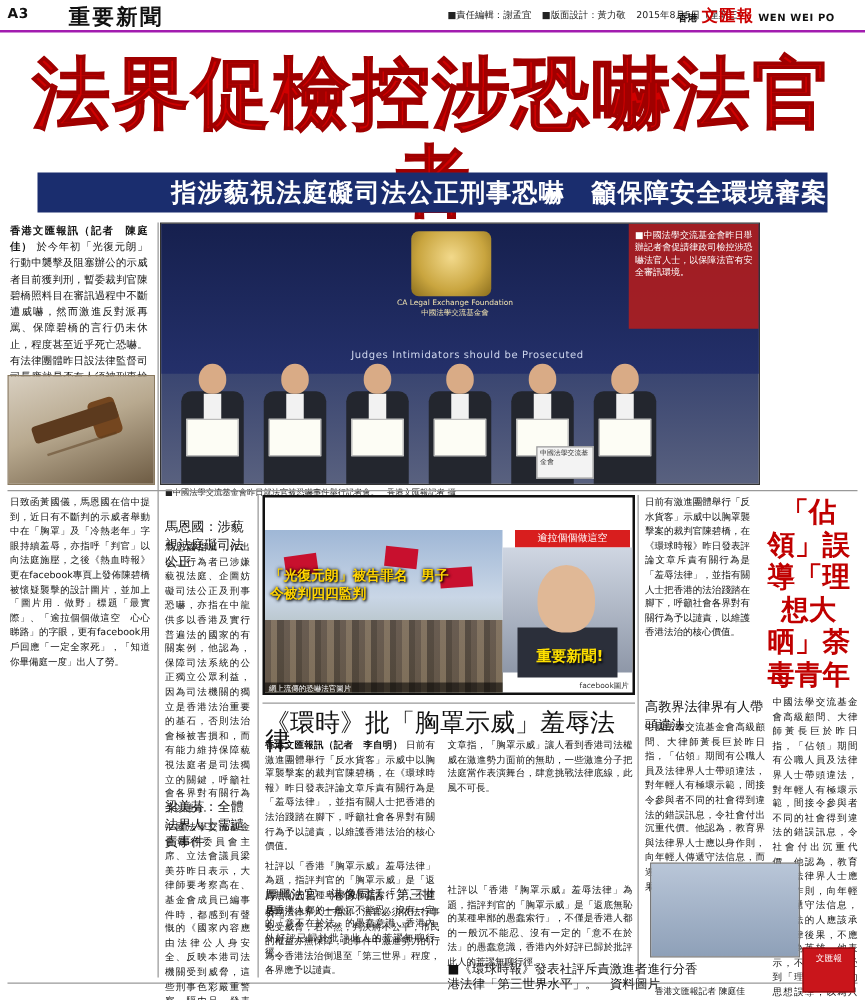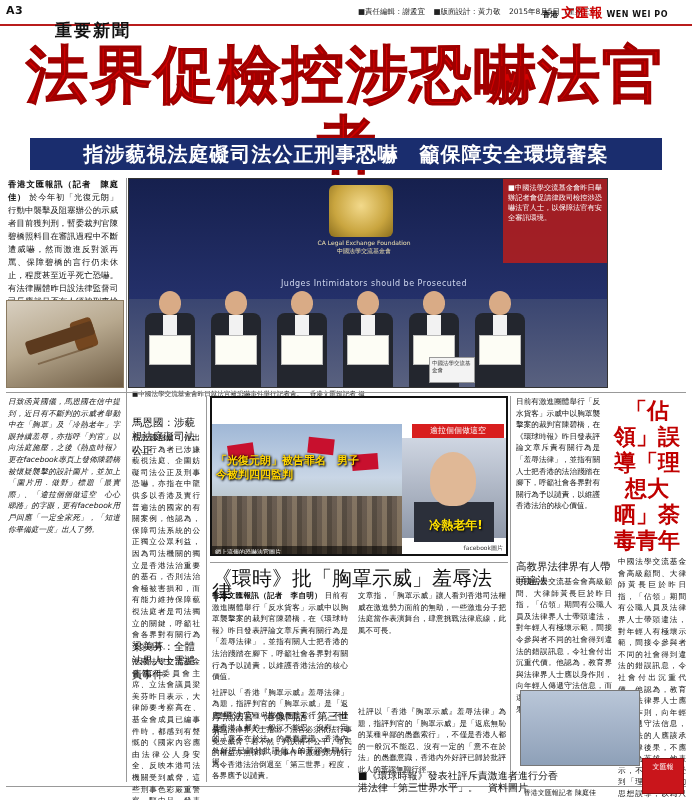--- a/index.html
+++ b/index.html
@@ -10,28 +10,28 @@
     font-family: "DejaVu Sans", "Liberation Sans", sans-serif;
     color: #111;
     position: relative;
     overflow: hidden;
   }
   .page { position: relative; width:692px; height:800px; background:#fff; }
 
   
   .masthead {
     position:absolute; left:0; top:0; width:692px; height:26px;
-    border-bottom:2px solid #b91c1c;
+    border-bottom:2px solid #a21caf;
   }
   .folio {
     position:absolute; left:6px; top:4px;
     font-size:11px; font-weight:bold; letter-spacing:0.5px;
   }
   .section-tag {
-    position:absolute; left:55px; top:19px;
+    position:absolute; left:55px; top:2px;
     font-size:17px; font-weight:bold; letter-spacing:2px;
     color:#111;
   }
   .credits {
     position:absolute; left:358px; top:7px;
     font-size:7.5px; color:#222; white-space:nowrap;
   }
   .credits span { margin-right:6px; }
   .paper-name {
     position:absolute; right:24px; top:4px;
@@ -52,21 +52,21 @@
     color:#d00000;
     letter-spacing:2px;
     -webkit-text-stroke:1px #a00000;
   }
 
   
   .subbar {
     position:absolute; left:30px; top:138px; width:632px; height:32px;
     background:#1a2d6e;
     color:#fff;
-    text-align:center;
+    text-align:right;
     font-size:20px; font-weight:bold; letter-spacing:1px;
     line-height:32px;
   }
 
   
   .lead-col {
     position:absolute; left:8px; top:178px; width:110px;
     font-size:8.3px; line-height:13px; color:#111;
     text-align:justify;
   }
@@ -329,21 +329,21 @@
   </div>
   <div class="mp-credit" style="position:absolute;left:132px;top:390px;width:420px;font-size:6.6px;color:#222;">■中國法學交流基金會昨日就法官被恐嚇事件舉行記者會。　香港文匯報記者 攝</div>
 
   <div class="vrule" style="left:126px; top:178px; height:604px;"></div>
   <div class="vrule" style="left:206px; top:396px; height:386px;"></div>
   <div class="vrule" style="left:510px; top:396px; height:386px;"></div>
   <div class="hrule" style="left:6px; top:392px; width:680px;"></div>
   <div class="hrule" style="left:210px; top:562px; width:298px;"></div>
   <div class="hrule" style="left:6px; top:786px; width:680px;"></div>
 
-  <div class="tcol" style="left:8px; top:396px; width:112px; height:380px;font-style:italic;">
+  <div class="tcol" style="left:8px; top:396px; width:112px; height:380px;">
     <p>日致函黃國儀，馬恩國在信中提到，近日有不斷判的示威者舉動中在「胸罩」及「冷熱老年」字眼持續羞辱，亦指呼「判官」以向法庭施壓，之後《熱血時報》更在facebook專頁上發佈陳碧橋被懷疑襲擊的設計圖片，並加上「圖片用．做野」標題「最實際」、「逾拉個個做這空　心心睇路」的字眼，更有facebook用戶回應「一定全家死」，「知道你畢備庭一度」出人了勞。</p>
   </div>
 
   <div class="tcol" style="left:132px; top:432px; width:68px; height:200px;">
     <p>馬恩國指出，作出以上行為者已涉嫌藐視法庭、企圖妨礙司法公正及刑事恐嚇，亦指在中龍供多以香港及實行普遍法的國家的有關案例，他認為，保障司法系統的公正獨立公眾利益，因為司法機關的獨立是香港法治重要的基石，否則法治會極被害損和，而有能力維持保障藐視法庭者是司法獨立的關鍵，呼籲社會各界對有關行為予以譴責。</p>
   </div>
   <div class="sub-head" style="position:absolute; left:132px; top:412px; width:72px;">馬恩國：涉藐視法庭礙司法公正</div>
 
   <div class="sub-head" style="position:absolute; left:132px; top:636px; width:72px;">梁美芬：全體法界人士需譴責事件</div>
   <div class="tcol" style="left:132px; top:656px; width:68px; height:124px;">
@@ -357,21 +357,21 @@
       <div class="flag" style="left:96px; top:14px; transform:rotate(6deg);"></div>
       <div class="flag" style="left:140px; top:30px; transform:rotate(-4deg);"></div>
       <div class="crowd"></div>
       <div class="feature-label-red">「光復元朗」被告罪名　男子今被判四四監判</div>
       <div class="feature-foot">網上流傳的恐嚇法官圖片</div>
     </div>
     <div class="feature-portrait">
       <div class="fp-body"></div>
       <div class="fp-head"></div>
     </div>
-    <div class="feature-label-yellow">冷熱老年!</div>
+    <div class="feature-label-yellow">重要新聞!</div>
     <div class="fb-credit">facebook圖片</div>
   </div>
 
   <div class="sub-head" style="position:absolute; left:212px; top:568px; width:294px; font-size:20px;">《環時》批「胸罩示威」羞辱法律</div>
 
   <div class="tcol" style="left:212px; top:590px; width:136px; height:110px;">
     <p><span style="font-weight:bold">香港文匯報訊（記者　李自明）</span>
        <span>日前有激進團體舉行「反水貨客」示威中以胸罩襲擊案的裁判官陳碧橋，在《環球時報》昨日發表評論文章斥責有關行為是「羞辱法律」，並指有關人士把香港的法治踐踏在腳下，呼籲社會各界對有關行為予以譴責，以維護香港法治的核心價值。</span></p>
     <p>社評以「香港『胸罩示威』羞辱法律」為題，指評判官的「胸罩示威」是「返底無恥的某種卑鄙的愚蠢索行」，不僅是香港人都的一般沉不能忍、沒有一定的「意不在於法」的愚蠢意識，香港內外好評已歸於批評此人的荒謬無聊行徑。</p>
   </div>

